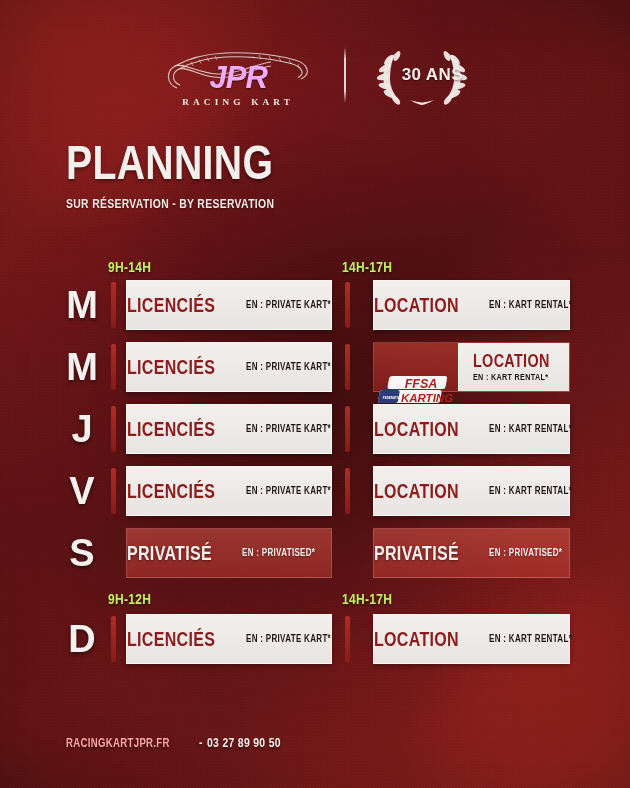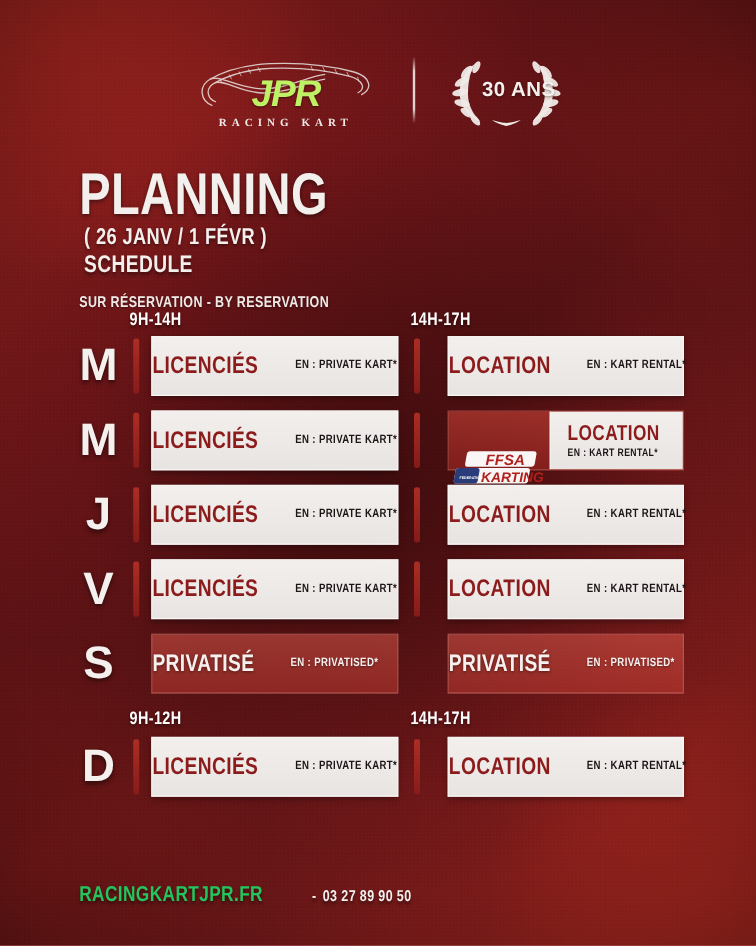--- a/index.html
+++ b/index.html
@@ -38,47 +38,47 @@
   .cond { font-family:"Liberation Sans Narrow","Liberation Sans",sans-serif;
           transform:scaleX(.80); transform-origin:left center; display:inline-block;
           letter-spacing:.4px; }
 
   
   #header { position:absolute; top:34px; left:0; width:630px; height:82px;
             display:flex; align-items:center; justify-content:center; gap:26px; }
   #logo-block { display:flex; flex-direction:column; align-items:center; width:160px; }
   #logo-mark { position:relative; width:158px; height:56px; }
   #logo-jpr { position:absolute; left:0; top:16px; width:158px; text-align:center;
-              color:#bef264; font-weight:900; font-style:italic; font-size:31px;
+              color:#f0abfc; font-weight:900; font-style:italic; font-size:31px;
               letter-spacing:-1px; text-shadow:0 1px 2px rgba(0,0,0,.5);
               font-family:"Liberation Sans",sans-serif; }
   #logo-sub { color:#efe9e6; font-size:9.2px; font-weight:700; letter-spacing:4.2px;
               margin-top:-3px; font-family:Liberation Serif, serif; }
   #sep { width:1.6px; height:56px; background:linear-gradient(180deg,rgba(240,230,226,0),rgba(240,230,226,.9) 22%,rgba(240,230,226,.9) 78%,rgba(240,230,226,0)); }
   #badge { position:relative; width:100px; height:64px; display:flex; align-items:center; justify-content:center; }
   #badge-text { color:#f4efec; font-weight:900; font-size:17px; letter-spacing:.4px;
                 position:relative; z-index:2; text-shadow:0 1px 2px rgba(0,0,0,.45);padding-left:21px; }
 
   
   #title-wrap { position:absolute; left:66px; top:140px; width:500px; }
-  #title-row { display:flex; align-items:flex-start;flex-direction:column; }
+  #title-row { display:flex; align-items:flex-end; }
   #planning { color:#f3efed; font-weight:900; font-size:49px; line-height:.90;
               letter-spacing:-1px; text-shadow:0 2px 4px rgba(0,0,0,.45); }
   #title-right { margin-left:4px; padding-top:4px; }
   #dates { color:#f3efed; font-weight:900; font-size:19px; line-height:1.05;
            text-shadow:0 2px 3px rgba(0,0,0,.4); white-space:nowrap; }
   #schedule { color:#f3efed; font-weight:900; font-size:20px; line-height:1.1; margin-top:2px;
               text-shadow:0 2px 3px rgba(0,0,0,.4); }
   #reserv { color:#f0eae7; font-weight:700; font-size:13px; margin-top:12px;
             text-shadow:0 1px 2px rgba(0,0,0,.4); }
 
   
   #grid { position:absolute; left:0; top:258px; width:630px; }
   .colhdr-row { position:relative; height:22px; }
-  .colhdr { position:absolute; color:#ffffff; font-weight:900; font-size:15px;
+  .colhdr { position:absolute; color:#bef264; font-weight:900; font-size:15px;
             text-shadow:0 2px 3px rgba(0,0,0,.45); }
   .colhdr.c1 { left:108px; }
   .colhdr.c2 { left:342px; }
 
   .row { position:relative; height:62px; }
   .daycell { position:absolute; left:60px; top:0; width:44px; height:50px;
              display:flex; align-items:center; justify-content:center;
              color:#f4f0ee; font-weight:900; font-size:38px; line-height:1;
              text-shadow:0 2px 4px rgba(0,0,0,.5); }
   .vbar { position:absolute; width:5px; border-radius:2px;
@@ -109,21 +109,21 @@
   .ffsa-logo { width:92px; display:flex; align-items:center; justify-content:center;margin-top:45px; }
   .ffsa-panel { flex:1; margin:0; background:linear-gradient(180deg,#f2efed,#e8e4e1);
                 border-left:1px solid rgba(255,255,255,.5);
                 display:flex; flex-direction:column; justify-content:center;
                 padding-left:14px; }
   .ffsa-panel .main-t { font-size:18px; }
   .ffsa-panel .sub-t  { font-size:9px; margin-top:3px; }
 
   
   #footer { position:absolute; left:66px; top:735px; display:flex; align-items:baseline; gap:0; }
-  #site { color:#22c55e; font-weight:900; font-size:18px; text-shadow:0 2px 3px rgba(0,0,0,.45); }
+  #site { color:#fca5a5; font-weight:900; font-size:12px; text-shadow:0 2px 3px rgba(0,0,0,.45); }
   #phone { color:#f3efed; font-weight:900; font-size:13px; text-shadow:0 2px 3px rgba(0,0,0,.45); margin-left:3px; }
 </style>
 </head>
 <body>
 
 <div id="bg"></div>
 <div id="grain"></div>
 <div id="vig"></div>
 
 <div id="page">
@@ -183,28 +183,20 @@
       </svg>
       <span id="badge-text">30 ANS</span>
     </div>
   </div>
 
   <div id="title-wrap">
     <div id="title-row">
       <div id="planning">
         <span class="cond">PLANNING</span>
       </div>
-      <div id="title-right">
-        <div id="dates">
-          <span class="cond">( 26 JANV / 1 FÉVR )</span>
-        </div>
-        <div id="schedule">
-          <span class="cond">SCHEDULE</span>
-        </div>
-      </div>
     </div>
     <div id="reserv">
       <span class="cond">SUR RÉSERVATION - BY RESERVATION</span>
     </div>
   </div>
 
   <div id="grid">
 
     <div class="colhdr-row">
       <div class="colhdr c1">

